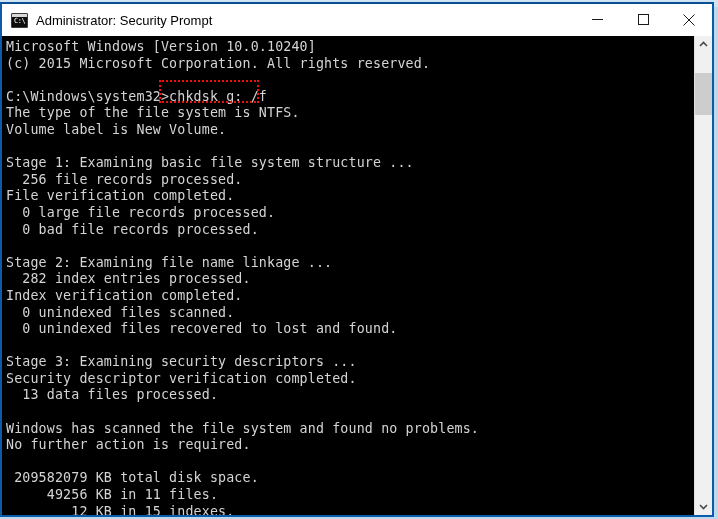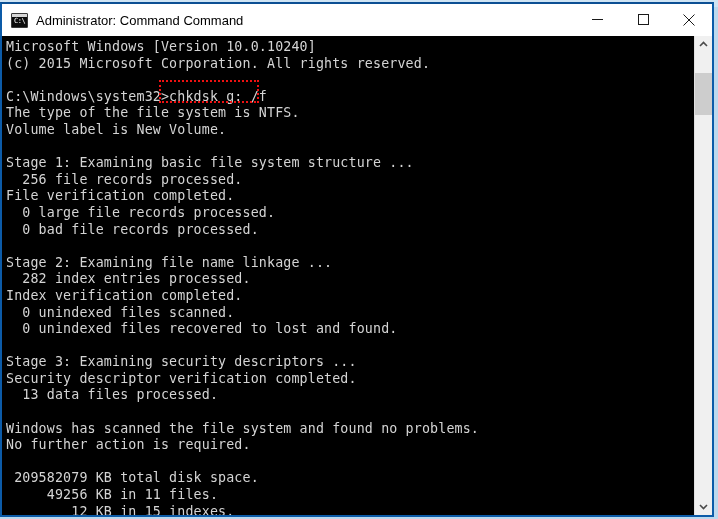--- a/index.html
+++ b/index.html
@@ -182,21 +182,21 @@
   <div id="desktop-top-band"></div>
 </div>
 
 <div id="window">
 
   <div id="titlebar">
     <div id="title-left">
       <div id="cmd-icon">
         <span class="glyph">C:\</span>
       </div>
-      <span id="title-text">Administrator: Command Command</span>
+      <span id="title-text">Administrator: Security Prompt</span>
     </div>
 
     <div id="caption-buttons">
       <div class="capbtn">
         <svg width="11" height="11" viewBox="0 0 11 11" aria-hidden="true">
           <line x1="0" y1="5.5" x2="11" y2="5.5" stroke="#1a1a1a" stroke-width="1"></line>
         </svg>
       </div>
       <div class="capbtn">
         <svg width="11" height="11" viewBox="0 0 11 11" aria-hidden="true">

